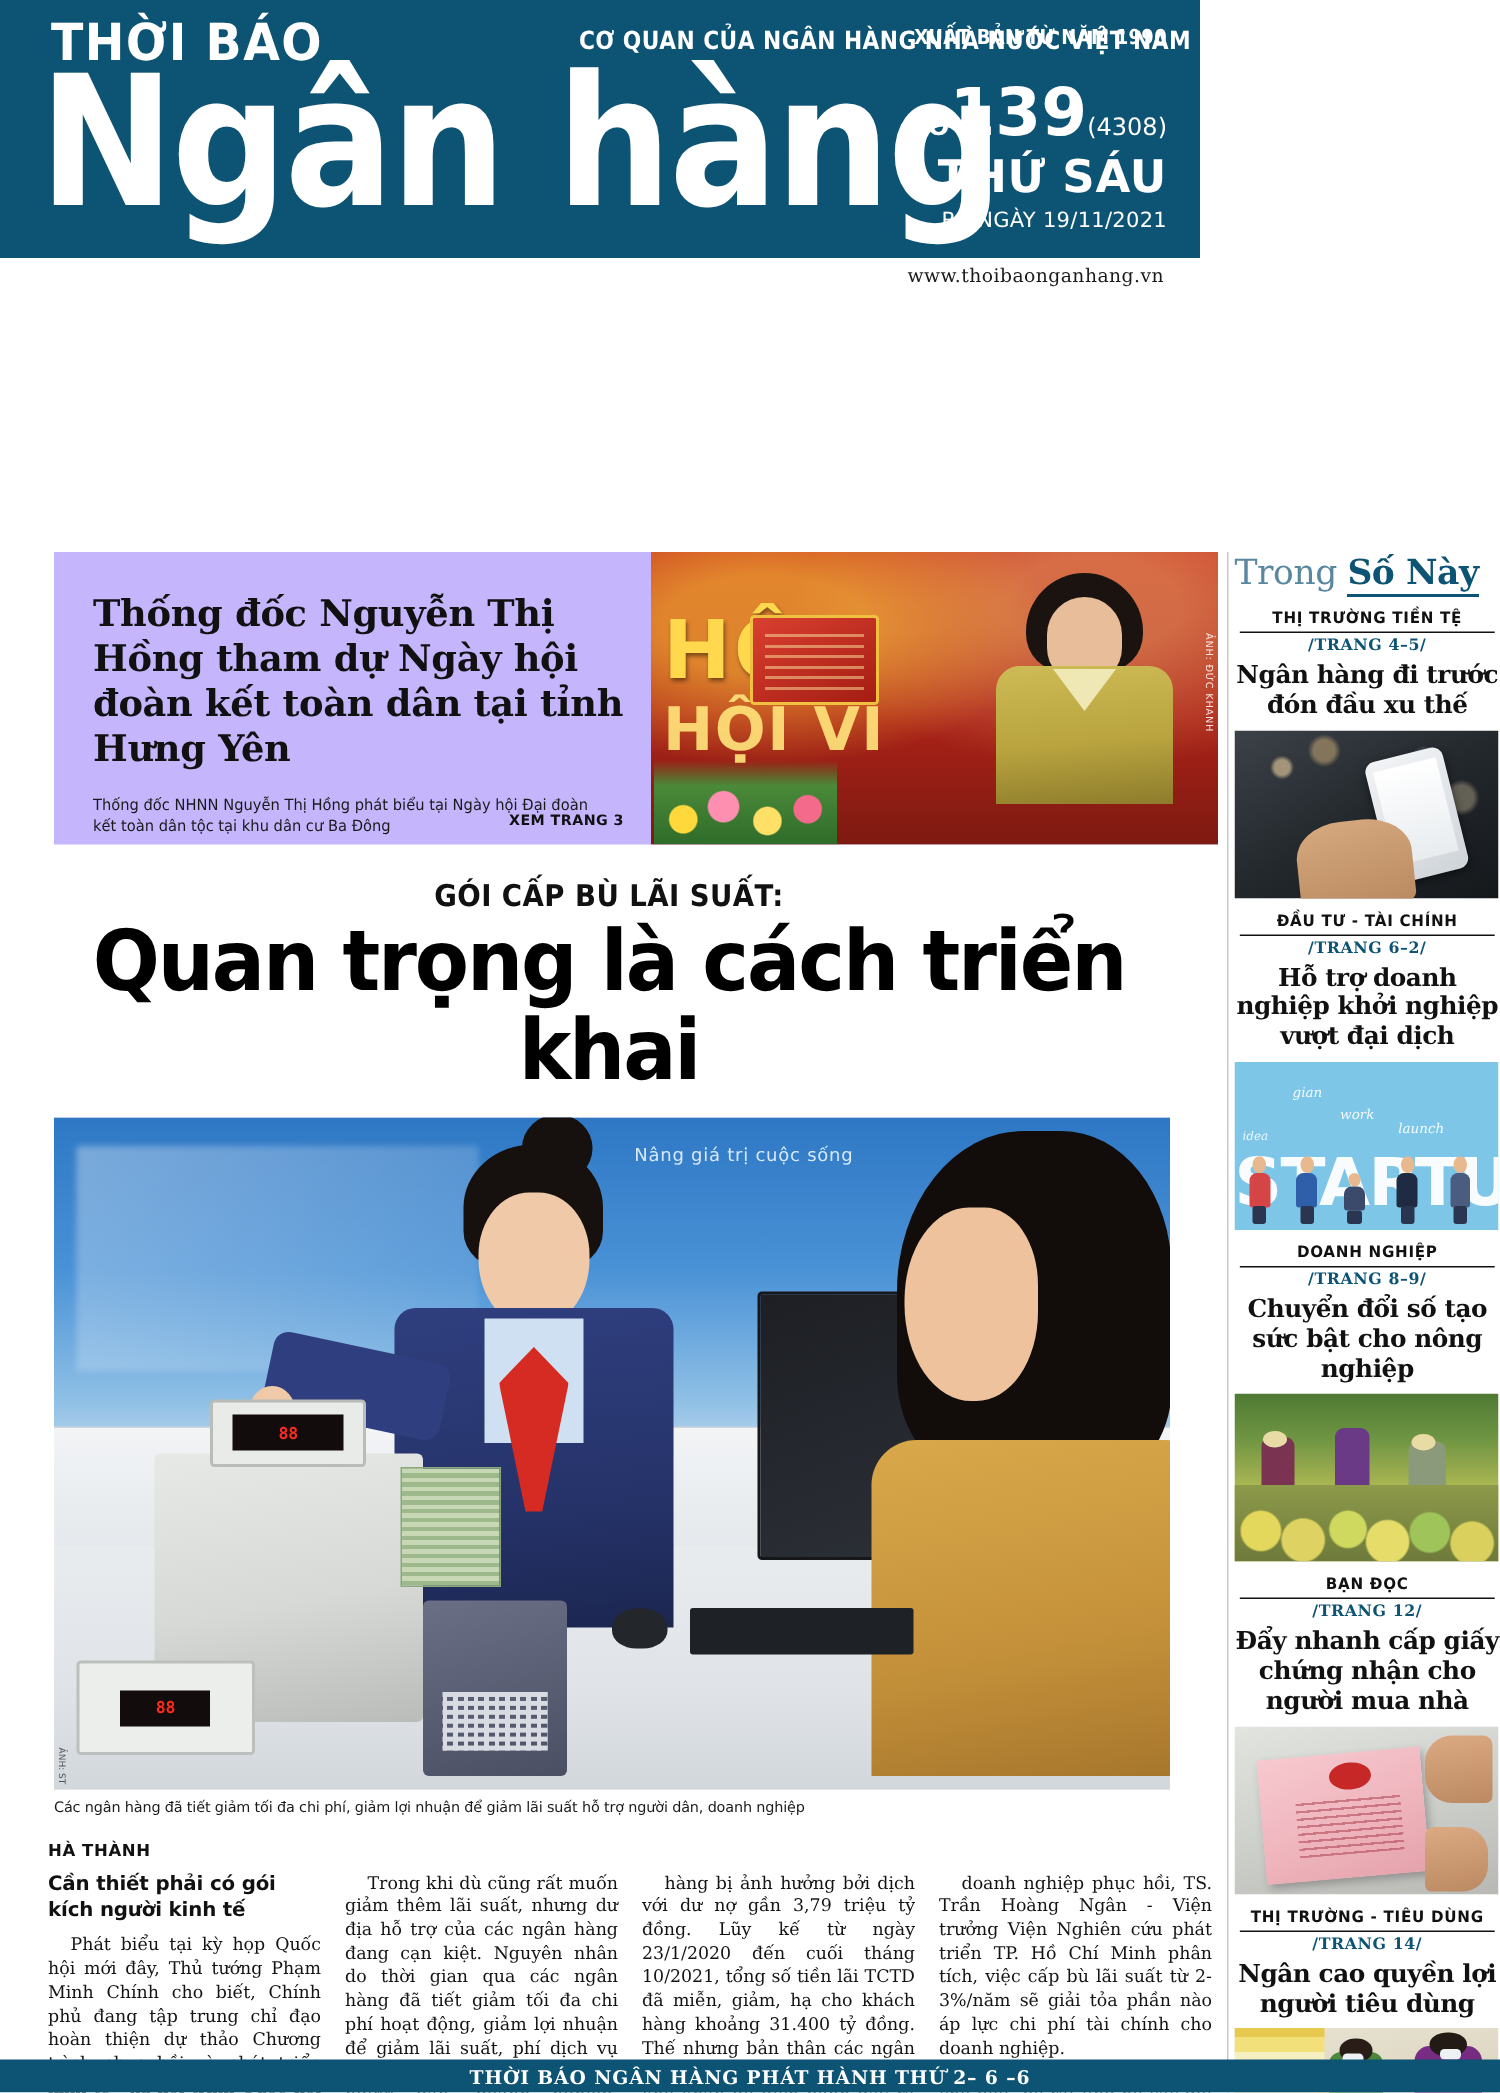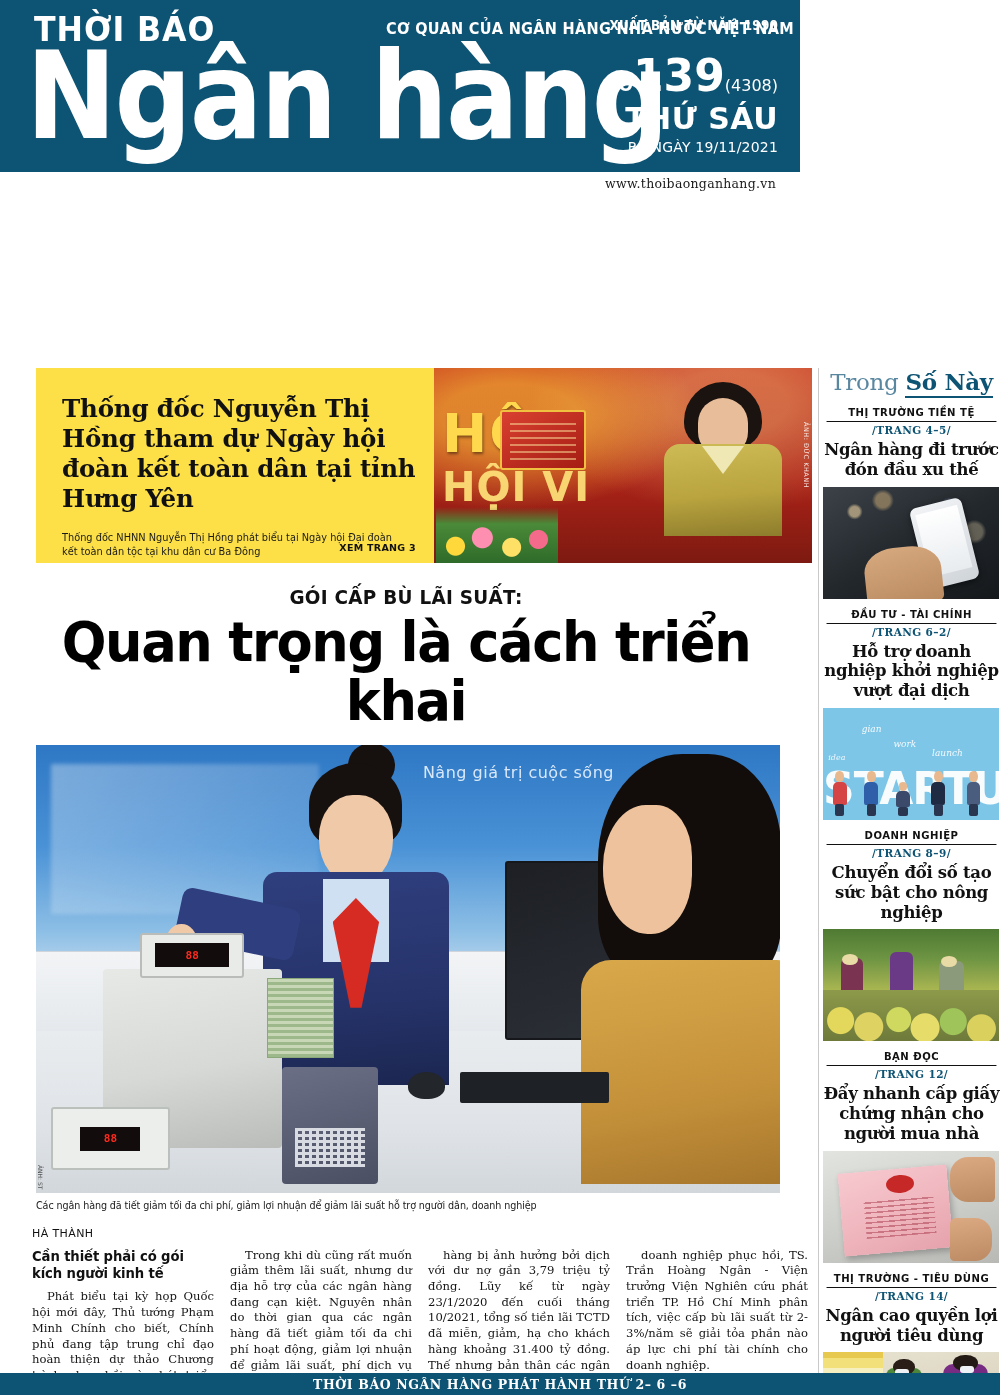--- a/index.html
+++ b/index.html
@@ -98,21 +98,21 @@
     width: 182px;
     border-left: 1px solid #c9c9c9;
     padding-left: 4px;
   }
 
   
   .teaser {
     position: relative;
     margin: 0 0 0 36px;
     width: 776px; height: 195px;
-    background: #fde047;
+    background: #c4b5fd;
     display: flex;
     overflow: hidden;
   }
   .teaser-text { width: 398px; padding: 26px 14px 10px 26px; position: relative; }
   .teaser-h {
     font-family: "DejaVu Serif", serif;
     font-weight: bold;
     font-size: 24.5px;
     line-height: 1.22;
     color: #111;
@@ -222,21 +222,21 @@
     position:absolute; left:0; top:0; width:100%; height:54%;
     background: linear-gradient(180deg,#2e77c4 0%,#4a92d6 42%,#8fc0e6 78%,#cfe0ee 100%);
   }
   .mp-wall::before{
     content:""; position:absolute; left:2%; top:8%; width:36%; height:62%;
     background: linear-gradient(145deg, rgba(255,255,255,.35), rgba(255,255,255,.05));
     filter: blur(2px);
   }
   .mp-slogan{
     position:absolute; left:52%; top:4%;
-    font-family:"DejaVu Sans",sans-serif; font-size:16px; color:#eaf4ff;
+    font-family:"DejaVu Sans",sans-serif; font-size:12px; color:#eaf4ff;
     opacity:.9; letter-spacing:.5px;
   }
   .mp-counter{
     position:absolute; left:0; top:46%; width:100%; height:22%;
     background: linear-gradient(180deg,#f2f4f6 0%,#e2e6ea 100%);
     border-top:1px solid #cfd5da;
   }
   .mp-desk{
     position:absolute; left:0; bottom:0; width:100%; height:36%;
     background: linear-gradient(180deg,#e9ecef 0%,#dfe3e7 60%,#d2d7db 100%);
@@ -318,21 +318,21 @@
   }
   .photo-caption {
     margin: 7px 0 0 36px; width: 744px;
     font-family: "DejaVu Sans", sans-serif;
     font-size: 9.6px; color: #1a1a1a; letter-spacing: -0.1px;
   }
 
   
   .byline {
     margin: 16px 0 0 32px;
-    font-family: "DejaVu Sans", sans-serif; font-weight: normal;
+    font-family: "DejaVu Sans", sans-serif; font-weight: bold;
     font-size: 11px; letter-spacing: 0.4px; color: #111;
   }
   .cols {
     margin: 8px 0 0 32px; width: 776px;
     display: grid; grid-template-columns: repeat(4, 182px);
     column-gap: 16px;
   }
   .col { position: relative; }
   .sub-h {
     font-family: "DejaVu Sans", sans-serif; font-weight: bold;
@@ -342,21 +342,21 @@
   .col p {
     font-family: "DejaVu Serif", serif;
     font-size: 11.6px; line-height: 1.355;
     text-align: justify; text-indent: 15px;
     color: #141414; margin: 0;
     -webkit-hyphens: none; hyphens: none;
   }
 
   
   .sb-title {
-    text-align: center; padding-bottom: 3px; margin-bottom: 8px;
+    text-align: left; padding-bottom: 3px; margin-bottom: 8px;
     font-family: "DejaVu Serif", serif;
     font-size: 23px; color: #0d5373; letter-spacing: -0.3px;
   }
   .sb-title b { color: #0d5373; border-bottom: 2px solid #0d5373; padding-bottom:1px;}
   .sb-title .light { color:#5a87a0; }
   .sb-item { margin-bottom: 9px; }
   .sb-cat {
     text-align: center;
     font-family: "DejaVu Sans", sans-serif; font-weight: bold;
     font-size: 10.5px; letter-spacing: 0.5px; color: #111;

